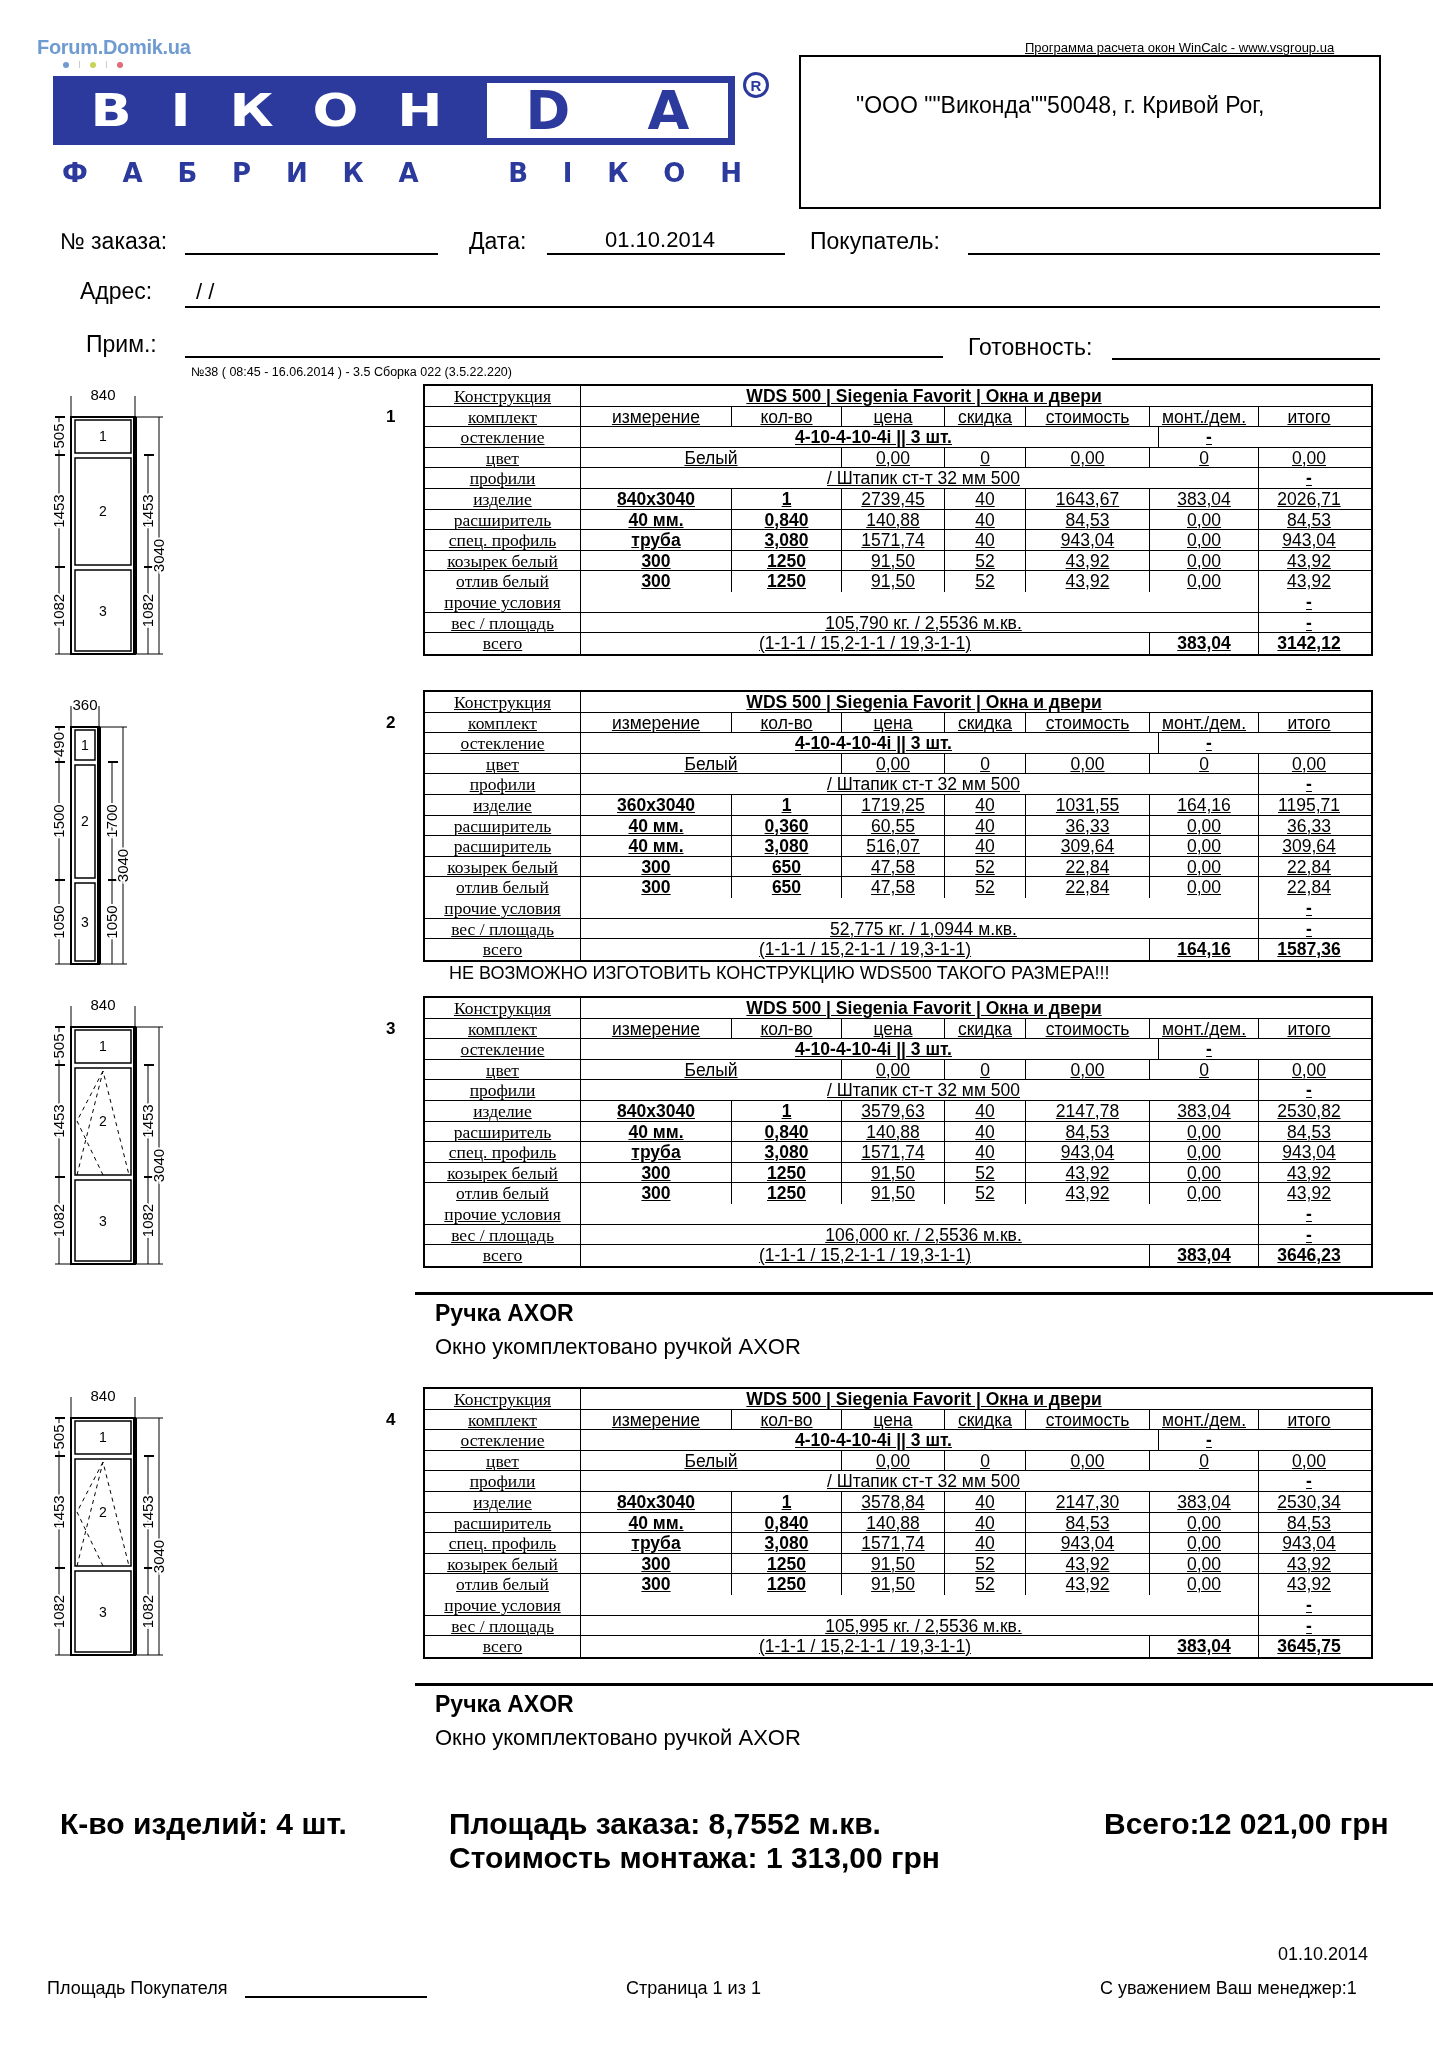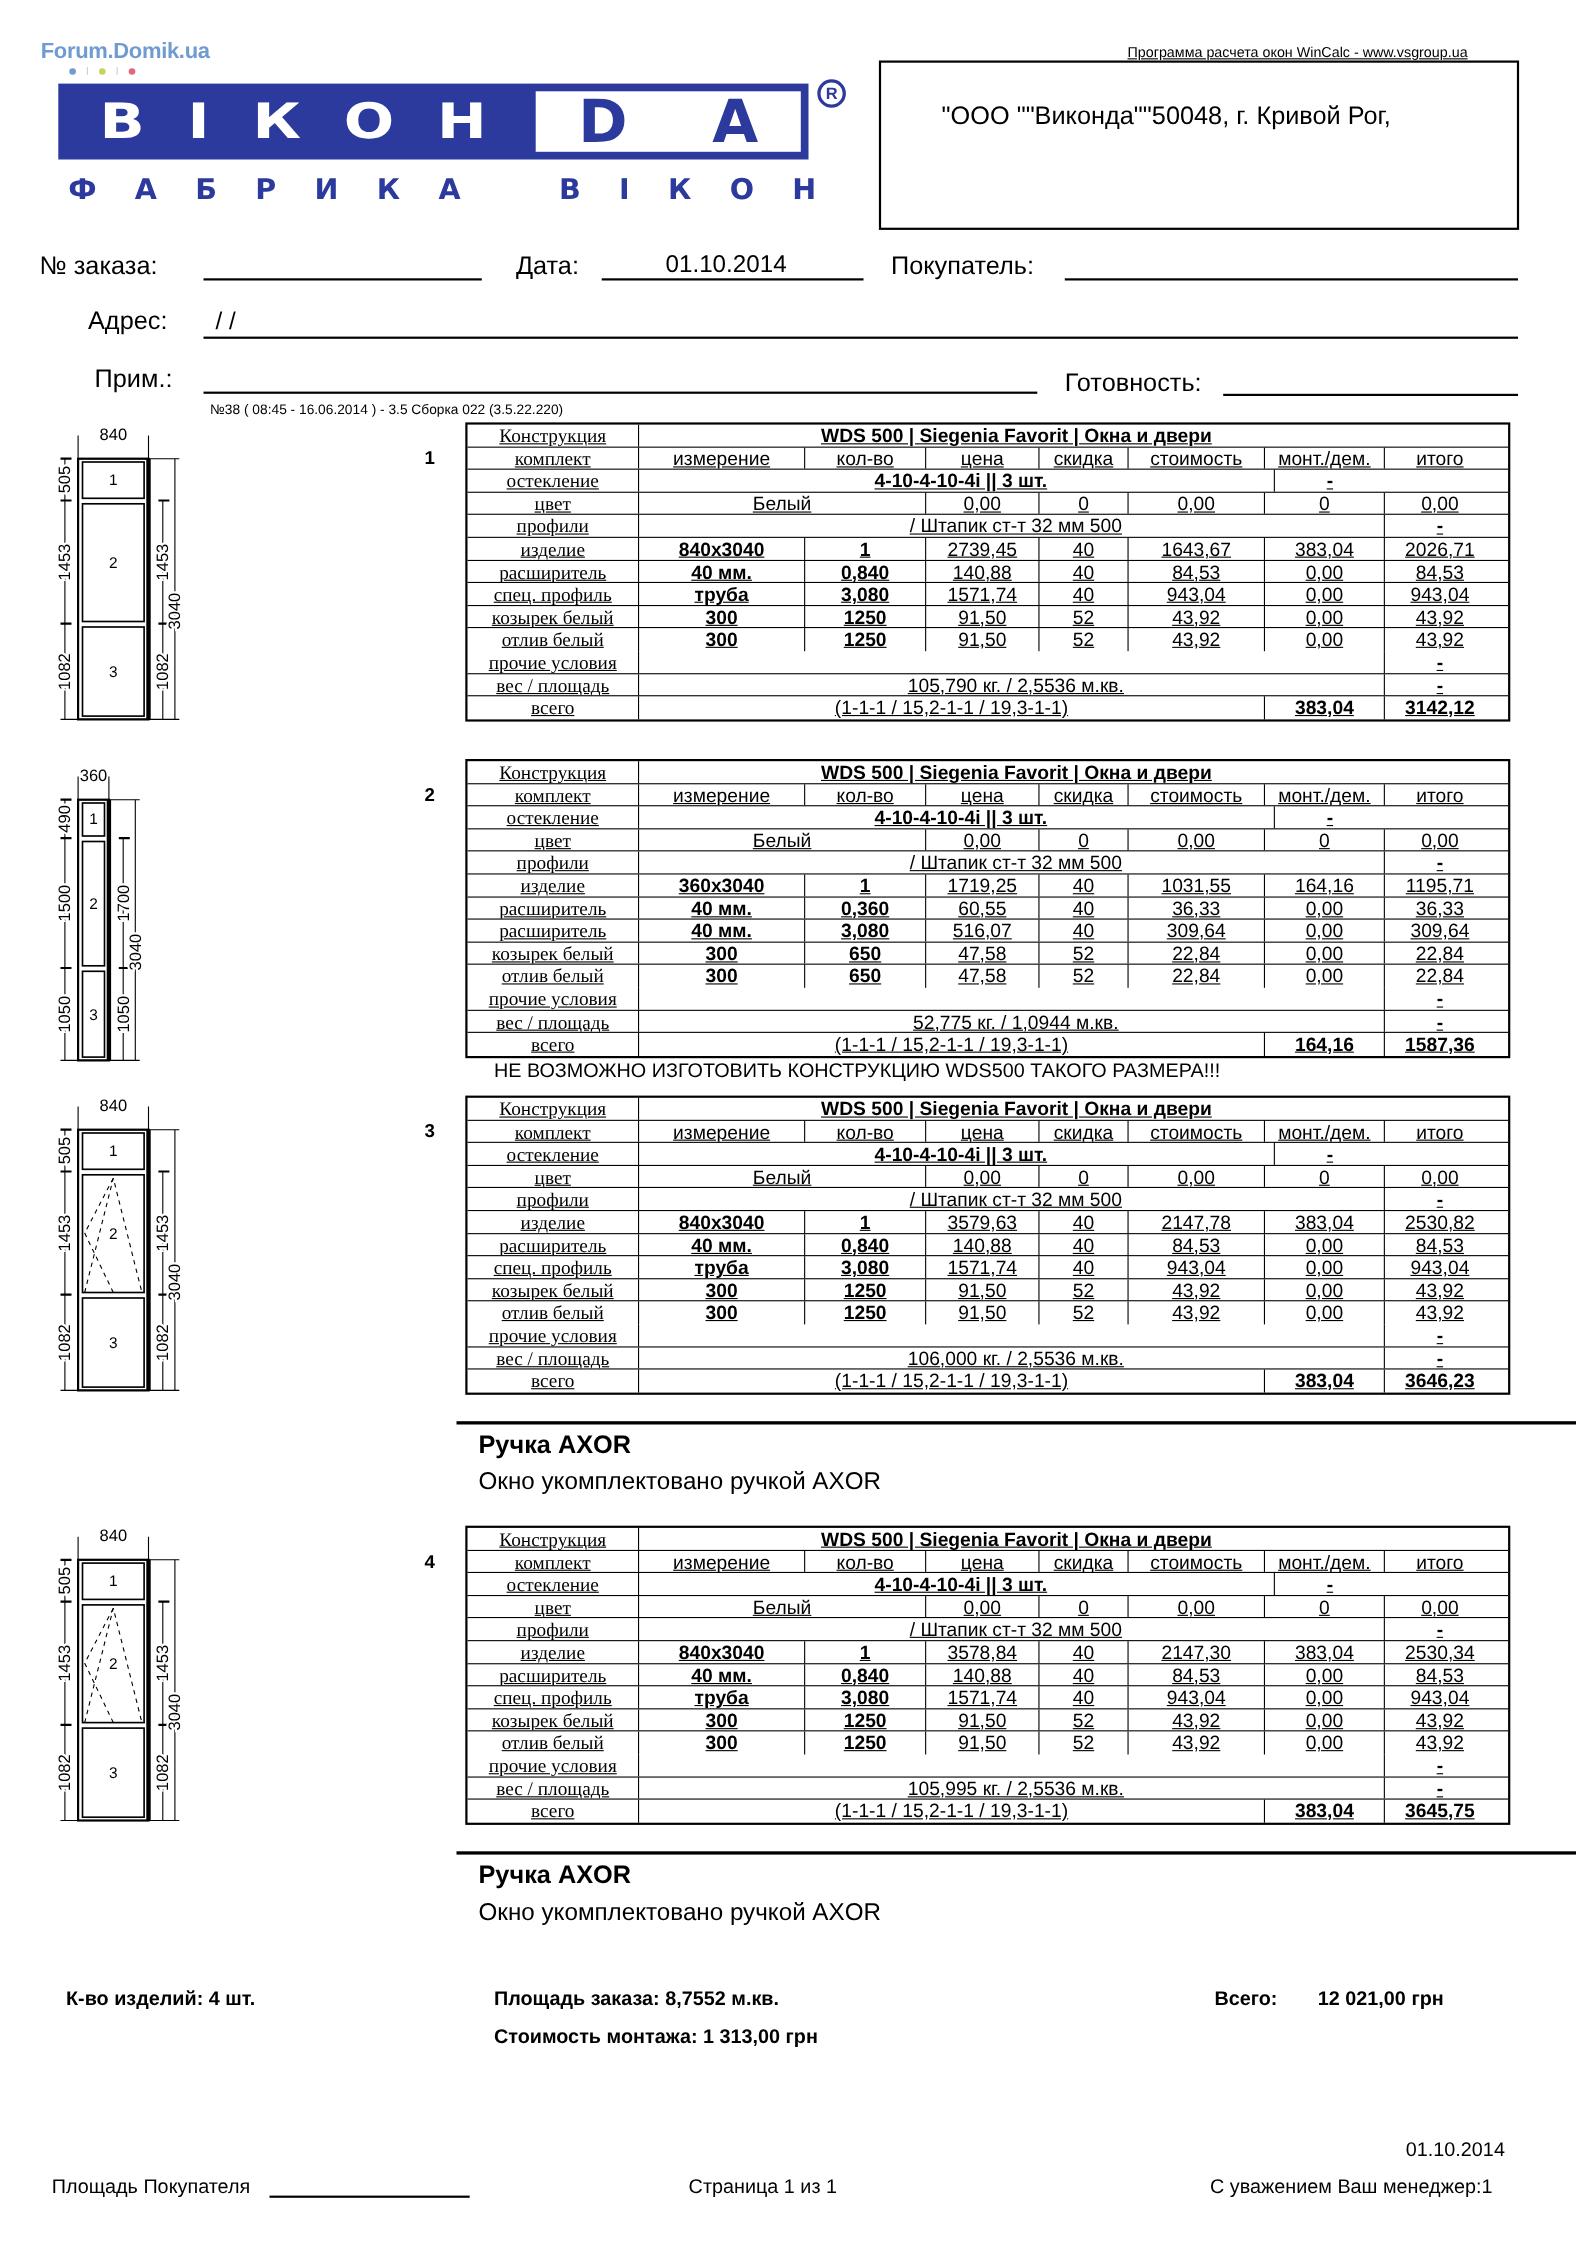--- a/index.html
+++ b/index.html
@@ -48,21 +48,21 @@
   
   .draw { position: absolute; }
   .draw svg { display: block; }
 
   .warning { left: 449px; top: 963px; font-weight: normal; font-size: 18px; }
 
   .hr { height: 3px; background: #000; }
   .handle-title { font-weight: bold; font-size: 23px; }
   .handle-desc { font-size: 22px; }
 
-  .sum { font-weight: bold; font-size: 18px; }
+  .sum { font-weight: bold; font-size: 30px; }
   .foot { font-size: 18px; }
 </style>
 </head>
 <body>
 
 <div class="abs wm">Forum.Domik.ua</div>
 <div class="abs wm-dots">
   <span style="background:#6f9bd0"></span>
     <i></i>
   <span style="background:#c8d35a"></span>
@@ -96,21 +96,21 @@
   <span>І</span>
   <span>К</span>
   <span>О</span>
   <span>Н</span>
 </div>
 
 <div class="abs prog">Программа расчета окон WinCalc - www.vsgroup.ua</div>
 <div class="abs company-box"></div>
 <div class="abs company-text">"ООО ""Виконда""50048, г. Кривой Рог,</div>
 
-<div class="abs lbl" style="left:36px;top:228px">№ заказа:</div>
+<div class="abs lbl" style="left:60px;top:228px">№ заказа:</div>
 <div class="abs uline" style="left:185px;top:253px;width:253px"></div>
 <div class="abs fval" style="left:190px;top:228px"></div>
 
 <div class="abs lbl" style="left:469px;top:228px">Дата:</div>
 <div class="abs uline" style="left:547px;top:253px;width:238px"></div>
 <div class="abs fval" style="left:605px;top:227px">01.10.2014</div>
 
 <div class="abs lbl" style="left:810px;top:228px">Покупатель:</div>
 <div class="abs uline" style="left:968px;top:253px;width:412px"></div>
 

